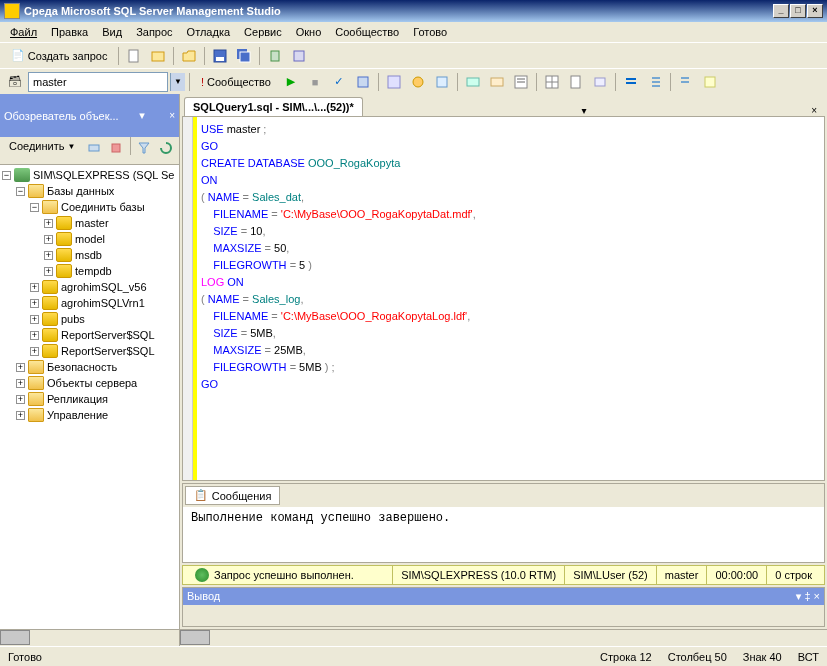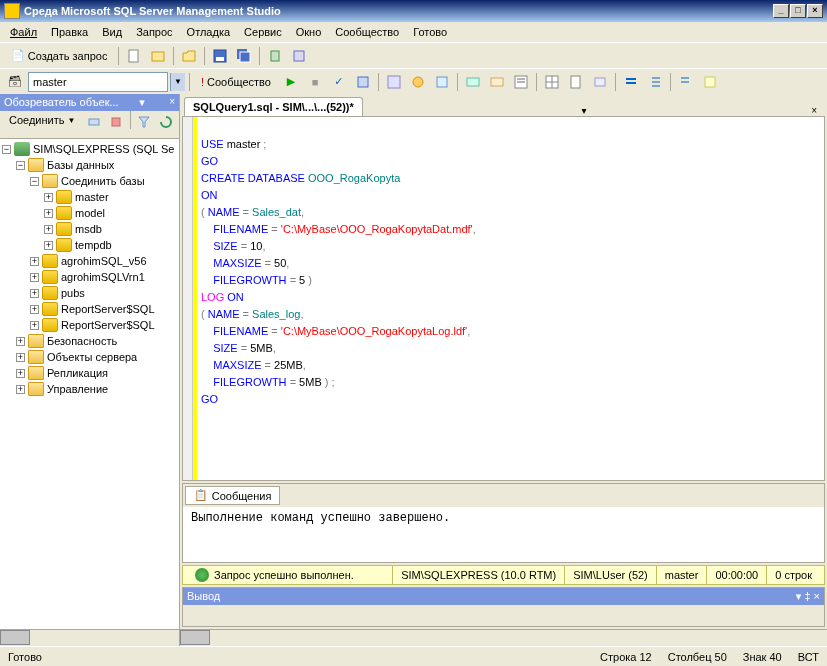--- a/index.html
+++ b/index.html
@@ -12,38 +12,38 @@
 .menu-item { padding: 2px 6px; cursor: pointer; }
 .menu-underline { text-decoration: underline; margin-top: 39px; }
 .toolbar { background: #ece9d8; height: 26px; display: flex; align-items: center; padding: 0 4px; gap: 2px; border-top: 1px solid #fff; }
 .tb-btn { width: 22px; height: 22px; display: flex; align-items: center; justify-content: center; cursor: pointer; border: 1px solid transparent; }
 .tb-sep { width: 1px; height: 18px; background: #aca899; margin: 0 2px; }
 .tb-text-btn { padding: 2px 6px; cursor: pointer; border: 1px solid transparent; display: flex; align-items: center; gap: 3px; }
 .dropdown-combo { height: 20px; border: 1px solid #7f9db9; background: #fff; padding: 0 4px; display: flex; align-items: center; min-width: 140px; }
 .dropdown-arrow { width: 15px; height: 18px; background: #c8d5ea; border-left: 1px solid #7f9db9; text-align: center; line-height: 18px; font-size: 8px; }
 .main-area { flex: 1; display: flex; overflow: hidden; }
 .left-panel { width: 180px; background: #ece9d8; border-right: 1px solid #aca899; display: flex; flex-direction: column; }
-.panel-header { background: #7a96df; color: #fff; padding: 2px 4px; display: flex; font-size: 11px; }
+.panel-header { background: #7a96df; color: #fff; padding: 15px 4px; display: flex; align-items: center; font-size: 11px; }
 .panel-close { margin-left: auto; cursor: pointer; font-size: 10px; }
 .panel-toolbar { background: #ece9d8; height: 28px; display: flex; align-items: flex-start; padding: 0 2px; gap: 1px; border-bottom: 1px solid #aca899; }
 .tree { flex: 1; background: #fff; overflow: auto; padding: 2px; }
 .tree-node { display: flex; align-items: center; padding: 1px 0; white-space: nowrap; cursor: pointer; }
 .tree-toggle { width: 9px; height: 9px; border: 1px solid #919191; font-size: 9px; line-height: 7px; text-align: center; margin-right: 3px; background: #fff; }
 .tree-icon { width: 16px; height: 14px; margin-right: 3px; display: inline-block; }
 .folder-icon { background: linear-gradient(#fce79a, #f0c14b); border: 1px solid #d19b15; border-radius: 1px; }
 .db-icon { background: linear-gradient(#ffdb4d, #e6b800); border-radius: 2px; border: 1px solid #cc9900; }
 .server-icon { background: linear-gradient(#7fc97f, #4a934a); border-radius: 2px; }
 .right-panel { flex: 1; display: flex; flex-direction: column; background: #ece9d8; }
 .tab-strip { height: 22px; display: flex; align-items: flex-end; padding: 0 4px; background: #ece9d8; }
 .tab { background: #fff; border: 1px solid #aca899; border-bottom: none; padding: 3px 8px; font-size: 11px; border-radius: 3px 3px 0 0; cursor: pointer; }
 .tab-close-x { margin-left: auto; padding: 0 6px; font-size: 10px; cursor: pointer; }
 .editor-area { flex: 1; background: #fff; border: 1px solid #aca899; margin: 0 2px; overflow: auto; position: relative; display: flex; }
 .gutter { width: 10px; background: #f0f0f0; border-right: 1px solid #ccc; }
 .yellow-bar { width: 4px; background: #ffff00; }
-.code { flex: 1; font-family: 'Courier New', monospace; font-size: 13px; padding: 19px 4px; white-space: pre; line-height: 17px; }
+.code { flex: 1; font-family: 'Courier New', monospace; font-size: 13px; padding: 4px 4px; white-space: pre; line-height: 17px; }
 .kw-blue { color: #0000ff; }
 .kw-green { color: #008080; }
 .kw-red { color: #ff0000; }
 .kw-magenta { color: #ff00ff; }
 .kw-gray { color: #808080; }
 .messages-panel { height: 80px; background: #fff; border: 1px solid #aca899; margin: 2px; display: flex; flex-direction: column; }
 .messages-tab { background: #ece9d8; padding: 2px; }
 .msg-tab-btn { background: #fff; border: 1px solid #aca899; padding: 2px 8px; display: inline-flex; align-items: center; gap: 4px; }
 .msg-content { flex: 1; padding: 4px 8px; font-family: 'Courier New', monospace; font-size: 12px; overflow: auto; }
 .status-strip { height: 20px; background: #ffffcc; border: 1px solid #c0c060; margin: 0 2px; display: flex; align-items: center; padding: 0 4px; gap: 0; }

